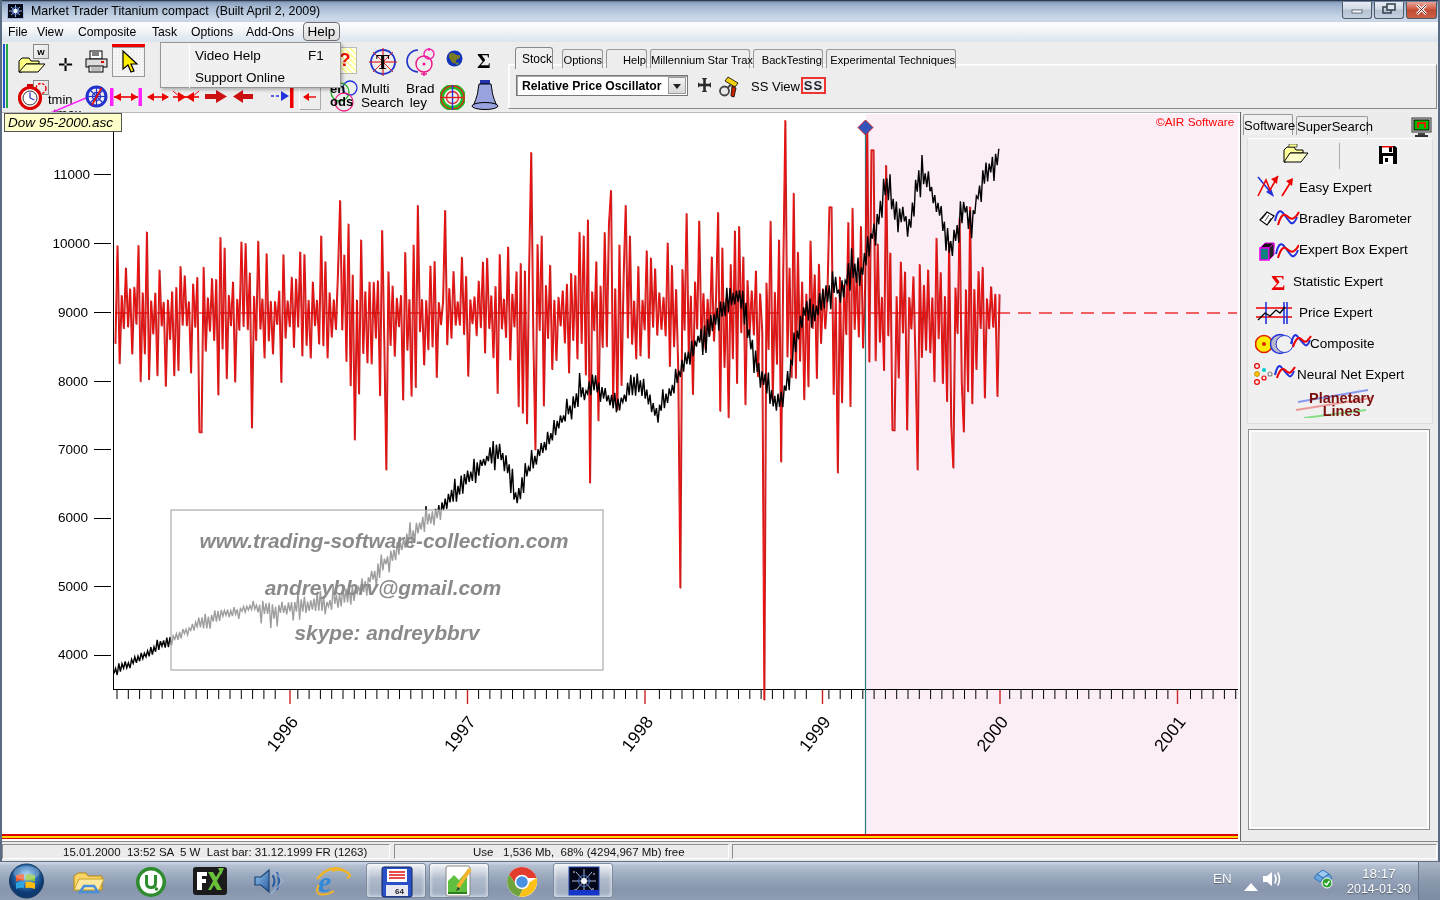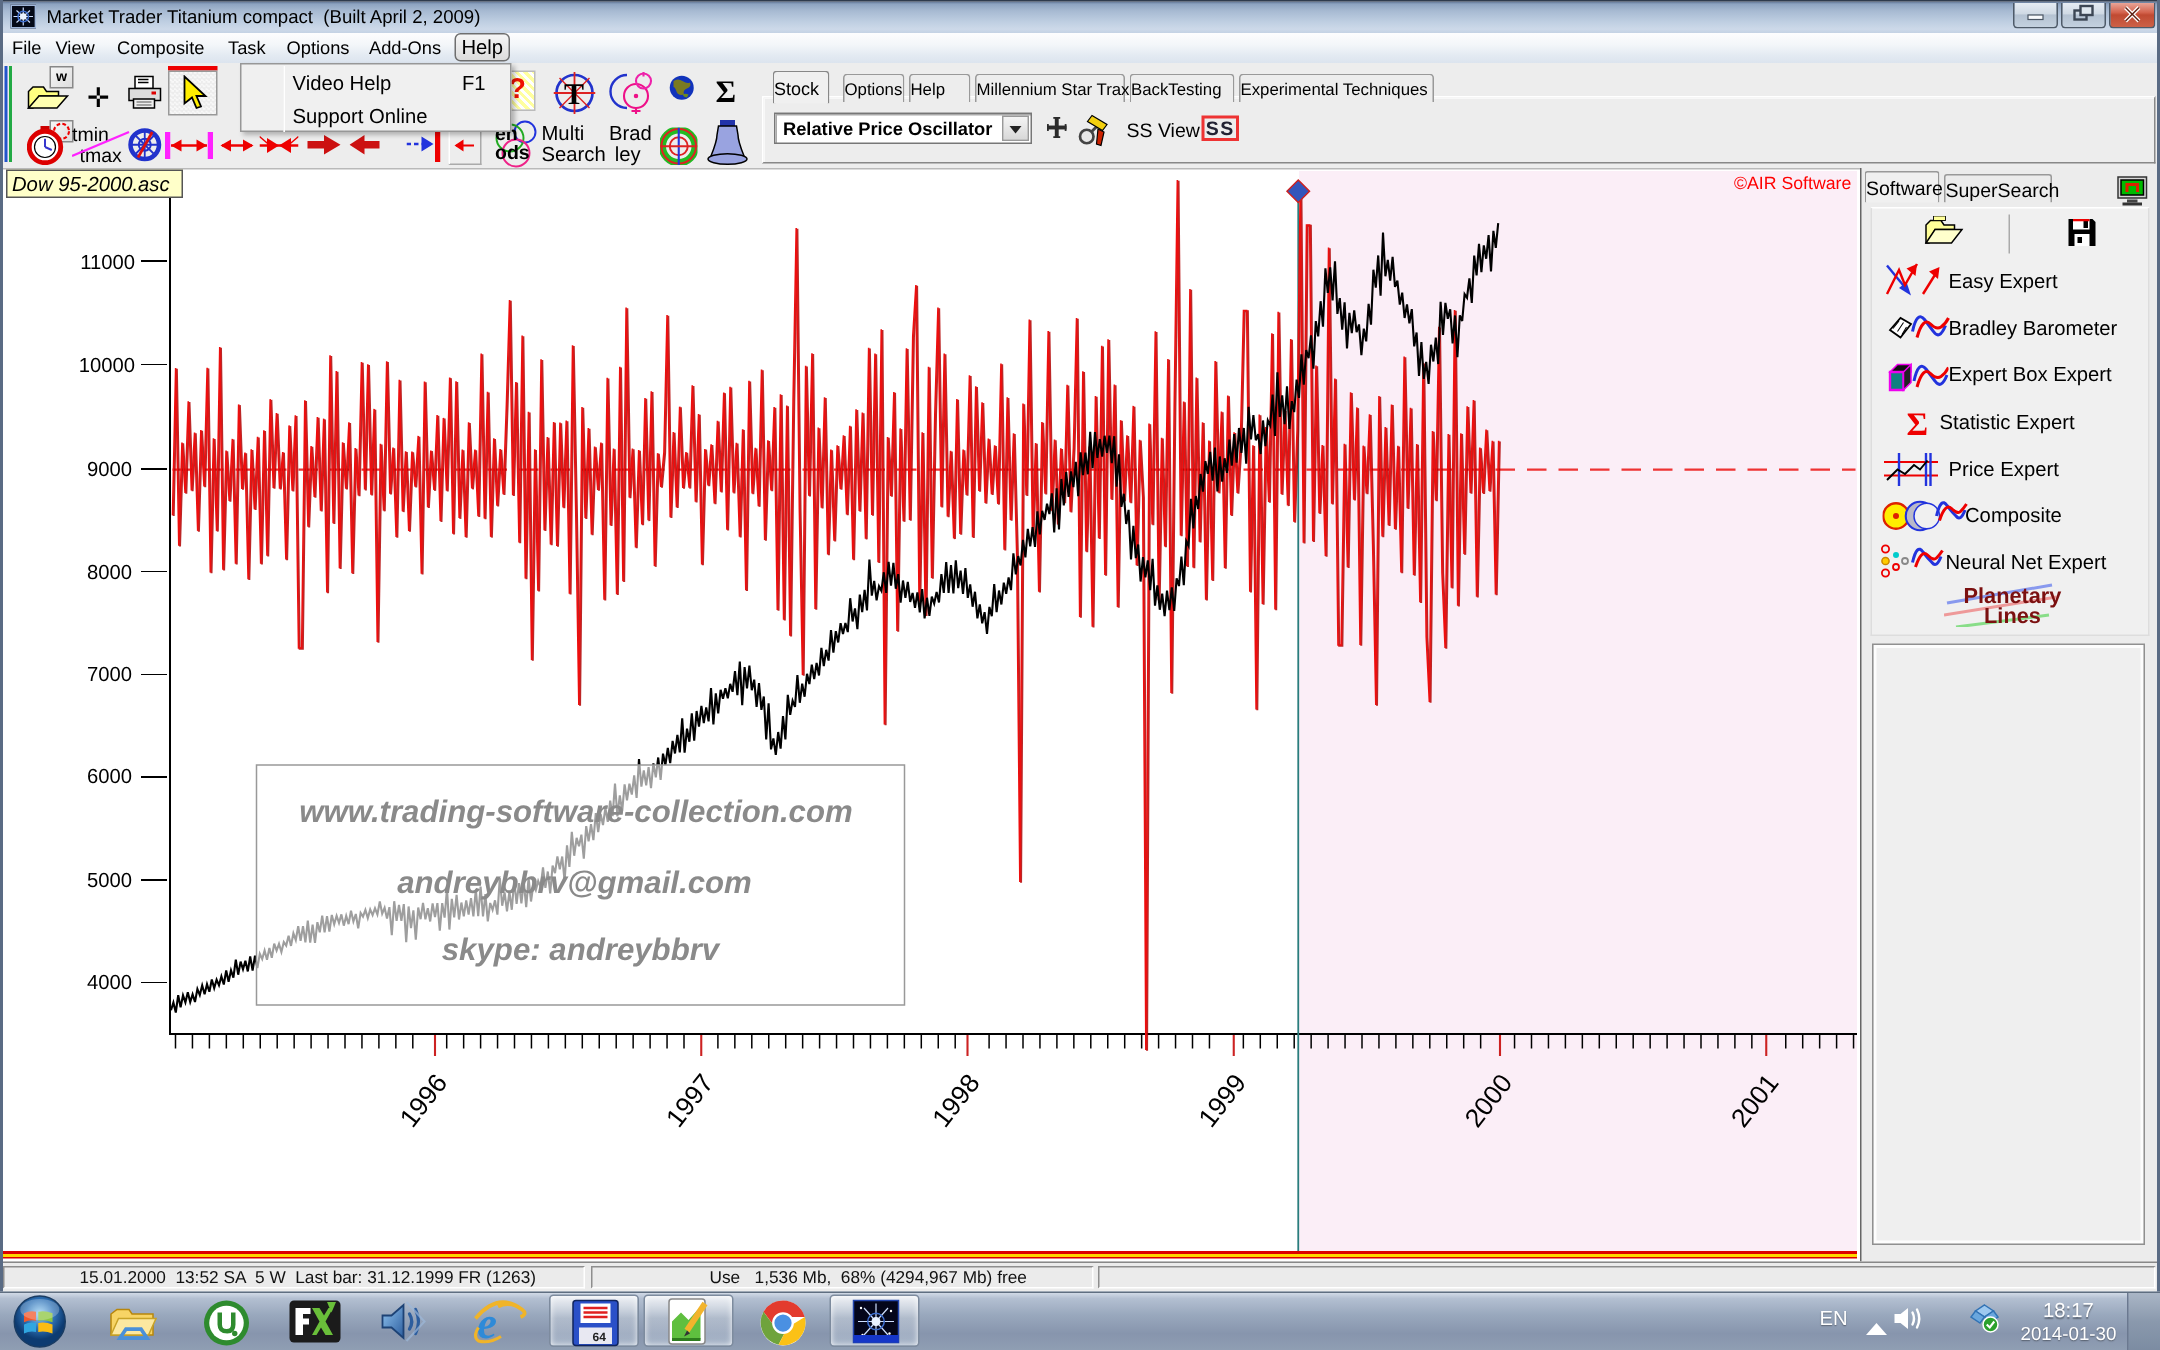--- a/index.html
+++ b/index.html
@@ -33,21 +33,21 @@
 #grip1 { left:3px; top:44px; width:2px; height:64px; background:#2255cc; }
 #grip2 { left:6px; top:44px; width:2px; height:64px; background:#22aa44; }
 .ticon { position:absolute; }
 
 
 #tabctl { left:508px; top:46px; width:929px; height:64px; }
 #tabpane { position:absolute; left:0; top:18px; width:929px; height:45px;
   background:#ededed; border:1px solid #fff; border-right:1px solid #888; border-bottom:1px solid #888;
   box-shadow:inset 1px 1px 0 #f8f8f8; }
 .tab { position:absolute; top:3px; height:19px; background:#ededed; border:1px solid #999;
-  border-bottom:none; border-radius:3px 3px 0 0; font-size:11.2px; text-align:left; padding-top:4px; color:#000; white-space:nowrap; z-index:2; }
+  border-bottom:none; border-radius:3px 3px 0 0; font-size:11.2px; text-align:right; padding-top:4px; color:#000; white-space:nowrap; z-index:2; }
 .tabsel { top:1px; height:22px; background:#f0f0f0; z-index:3; border-color:#888; font-size:12px; }
 #combo { position:absolute; left:8px; top:29px; width:172px; height:21px; background:#fff;
   border:1px solid #777; box-shadow:inset 1px 1px 0 #aaa; }
 #combotext { position:absolute; left:5px; top:3px; font-size:12.2px; font-weight:bold; color:#000; }
 #comboarrow { position:absolute; right:1px; top:1px; width:18px; height:17px;
   background:linear-gradient(180deg,#f4f4f4,#d8d8d8); border:1px solid #999; }
 #ssbox { position:absolute; left:293px; top:31px; width:25px; height:17px; border:2px solid #e33;
   color:#223; font-weight:bold; font-size:13px; text-align:center; line-height:14px; letter-spacing:1px; }
 
 
@@ -183,21 +183,21 @@
 <div class="ticon" style="left:33px;top:80px;width:16px;height:15px;background:linear-gradient(135deg,#f6f6f6,#dedede);border:1px solid #888"><svg width="14" height="13">
       <circle cx="7" cy="6.5" r="5" fill="none" stroke="#e00" stroke-width="1.4" stroke-dasharray="2.5 1.5"></circle>
     </svg></div>
 <div class="ticon" style="left:18px;top:84px"><svg width="26" height="26">
 <rect x="9" y="0" width="6" height="3" fill="#c00"></rect>
 <circle cx="12" cy="14" r="10.5" fill="#fff" stroke="#d00" stroke-width="3.2"></circle>
 <circle cx="12" cy="14" r="7" fill="none" stroke="#000" stroke-width="0.8"></circle>
 <line x1="12" y1="14" x2="12" y2="8.5" stroke="#33c" stroke-width="1.3"></line>
       <line x1="12" y1="14" x2="16.5" y2="16" stroke="#33c" stroke-width="1.3"></line>
     </svg></div>
-<div class="ticon" style="left:48px;top:82px;width:42px;height:28px">
+<div class="ticon" style="left:48px;top:92px;width:42px;height:28px">
 <svg width="42" height="28">
       <text x="0" y="12" font-size="13">tmin</text>
       <text x="5" y="26" font-size="13">tmax</text>
 <line x1="0" y1="22" x2="38" y2="6" stroke="#ff22ff" stroke-width="1.5"></line>
     </svg></div>
 <div class="ticon" style="left:85px;top:85px"><svg width="23" height="23">
 <circle cx="11.5" cy="11.5" r="9.5" fill="none" stroke="#2233cc" stroke-width="3"></circle>
 <circle cx="11.5" cy="11.5" r="4" fill="none" stroke="#2233cc" stroke-width="1.3"></circle>
 <g stroke="#2233cc" stroke-width="1.2">
         <line x1="11.5" y1="2" x2="11.5" y2="21"></line>
@@ -563,21 +563,21 @@
   <rect x="2" y="1" width="19" height="14" fill="#d8d8d8" stroke="#333"></rect>
   <rect x="4" y="3" width="15" height="10" fill="#00bb00" stroke="#000"></rect>
   <rect x="7" y="5" width="9" height="6" fill="#dd2200"></rect>
       <rect x="9" y="7" width="5" height="4" fill="#00bb00"></rect>
   <rect x="8" y="16" width="7" height="2" fill="#444"></rect>
       <rect x="5" y="18" width="13" height="2" fill="#333"></rect>
     </svg></div>
 
 <div class="abs" id="statusbar"></div>
 <div class="spanel" style="left:2px;width:388px">
-    <span style="position:absolute;left:50px;top:1px;white-space:pre">15.01.2000  13:52 SA  5 W  Last bar: 31.12.1999 FR (1263)</span>
+    <span style="position:absolute;left:60px;top:1px;white-space:pre">15.01.2000  13:52 SA  5 W  Last bar: 31.12.1999 FR (1263)</span>
   </div>
 <div class="spanel" style="left:394px;width:335px">
     <span style="position:absolute;left:78px;top:1px;white-space:pre">Use   1,536 Mb,  68% (4294,967 Mb) free</span>
   </div>
 <div class="spanel" style="left:732px;width:705px"></div>
 
 <div class="abs" id="taskbar"></div>
 <div class="abs" style="left:0;top:861px;width:1440px;height:1px;background:#5f6e80"></div>
 
 <div class="abs" style="left:8px;top:863px"><svg width="37" height="36">

